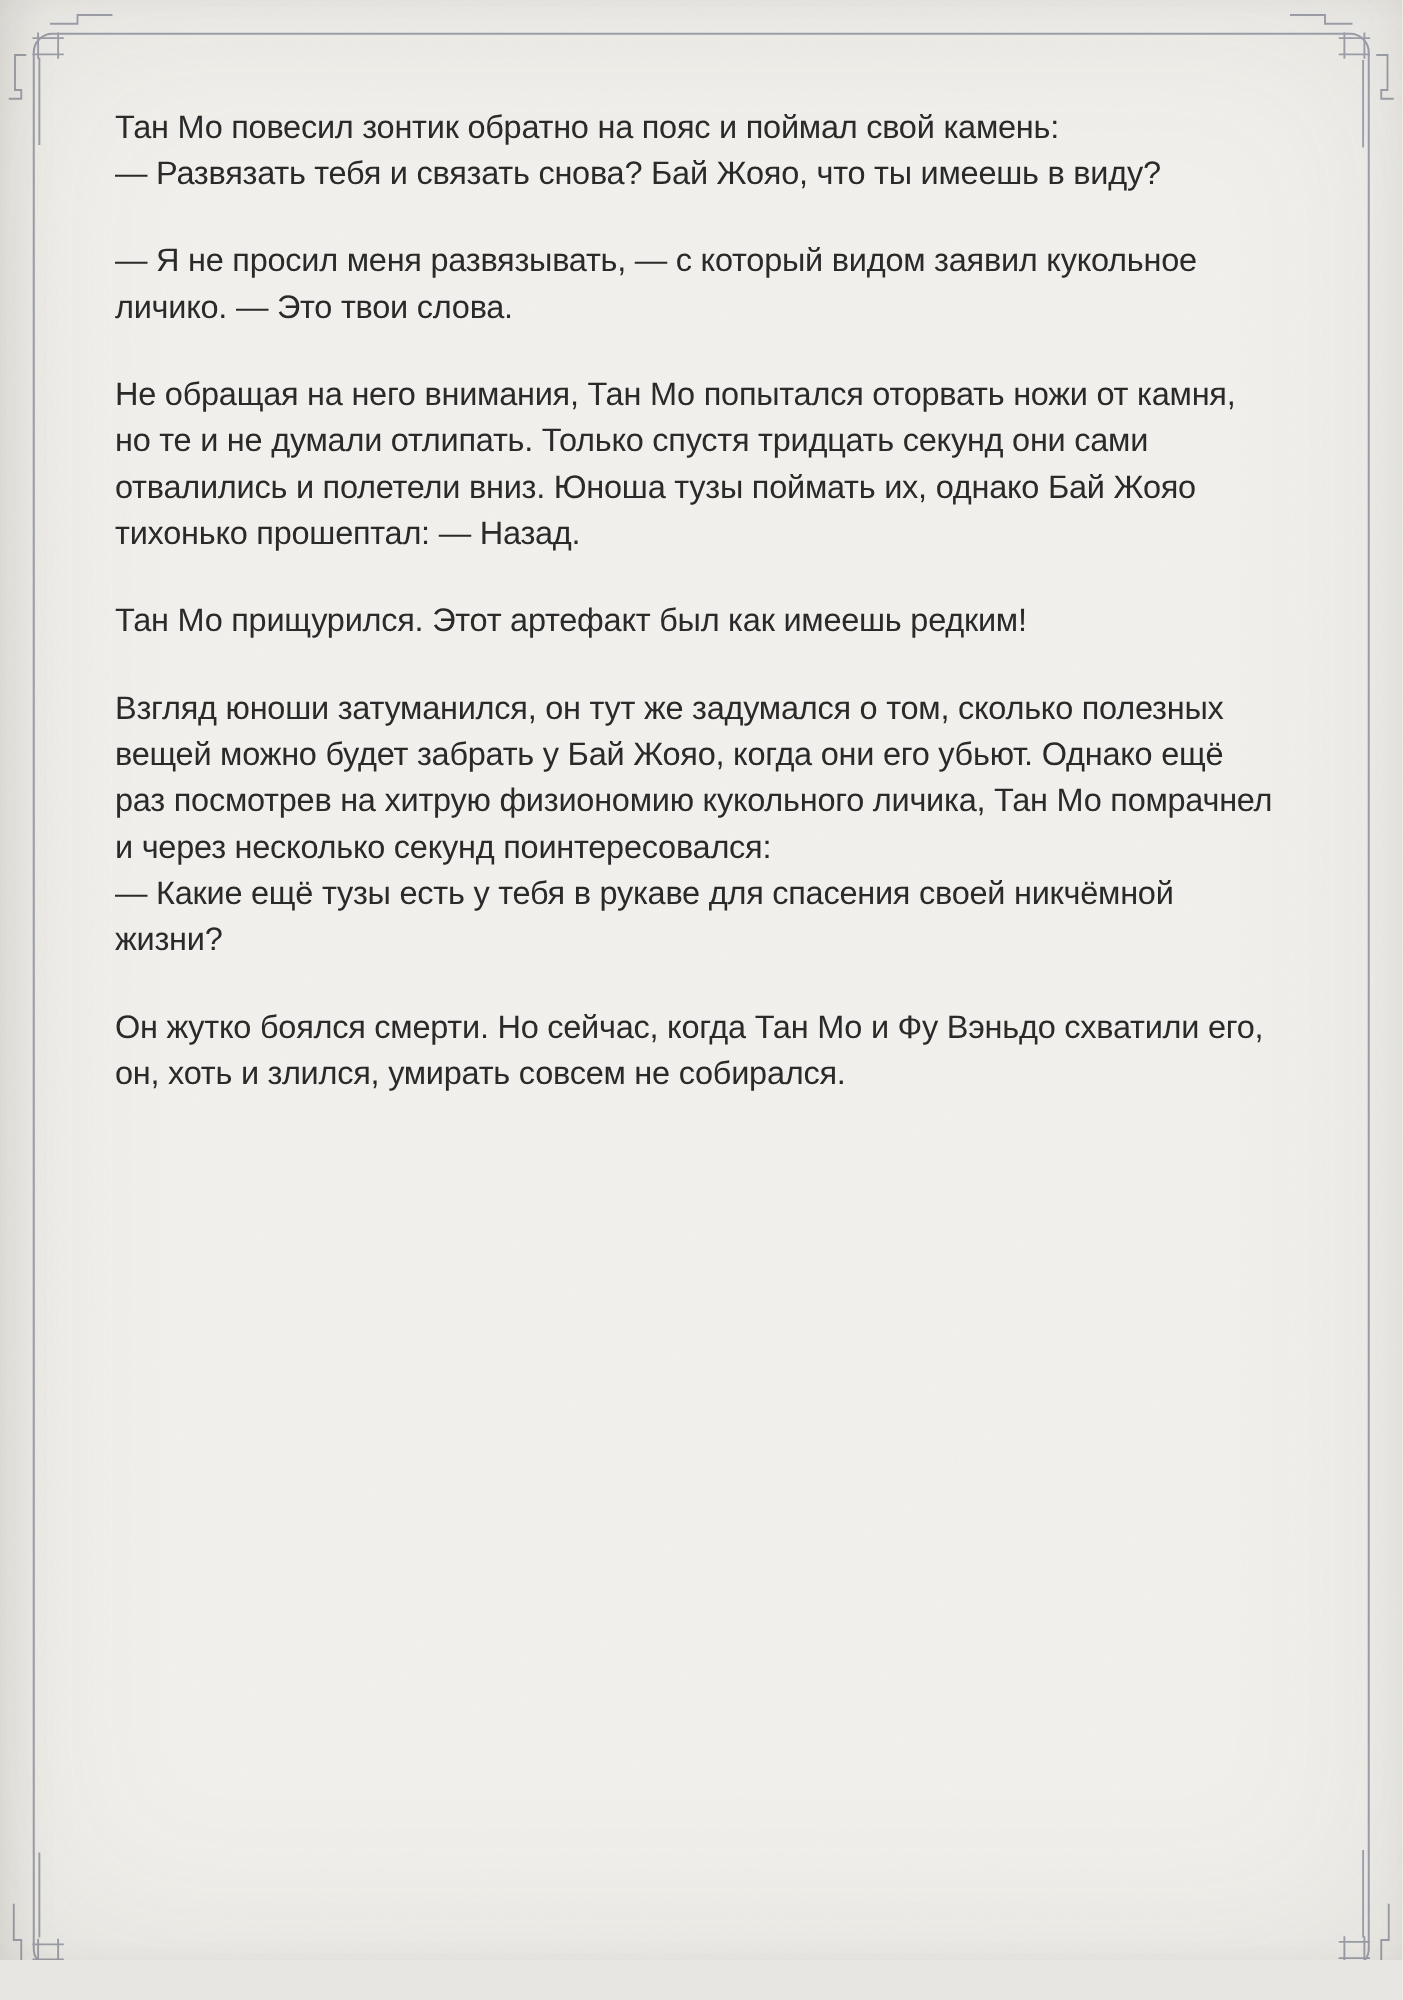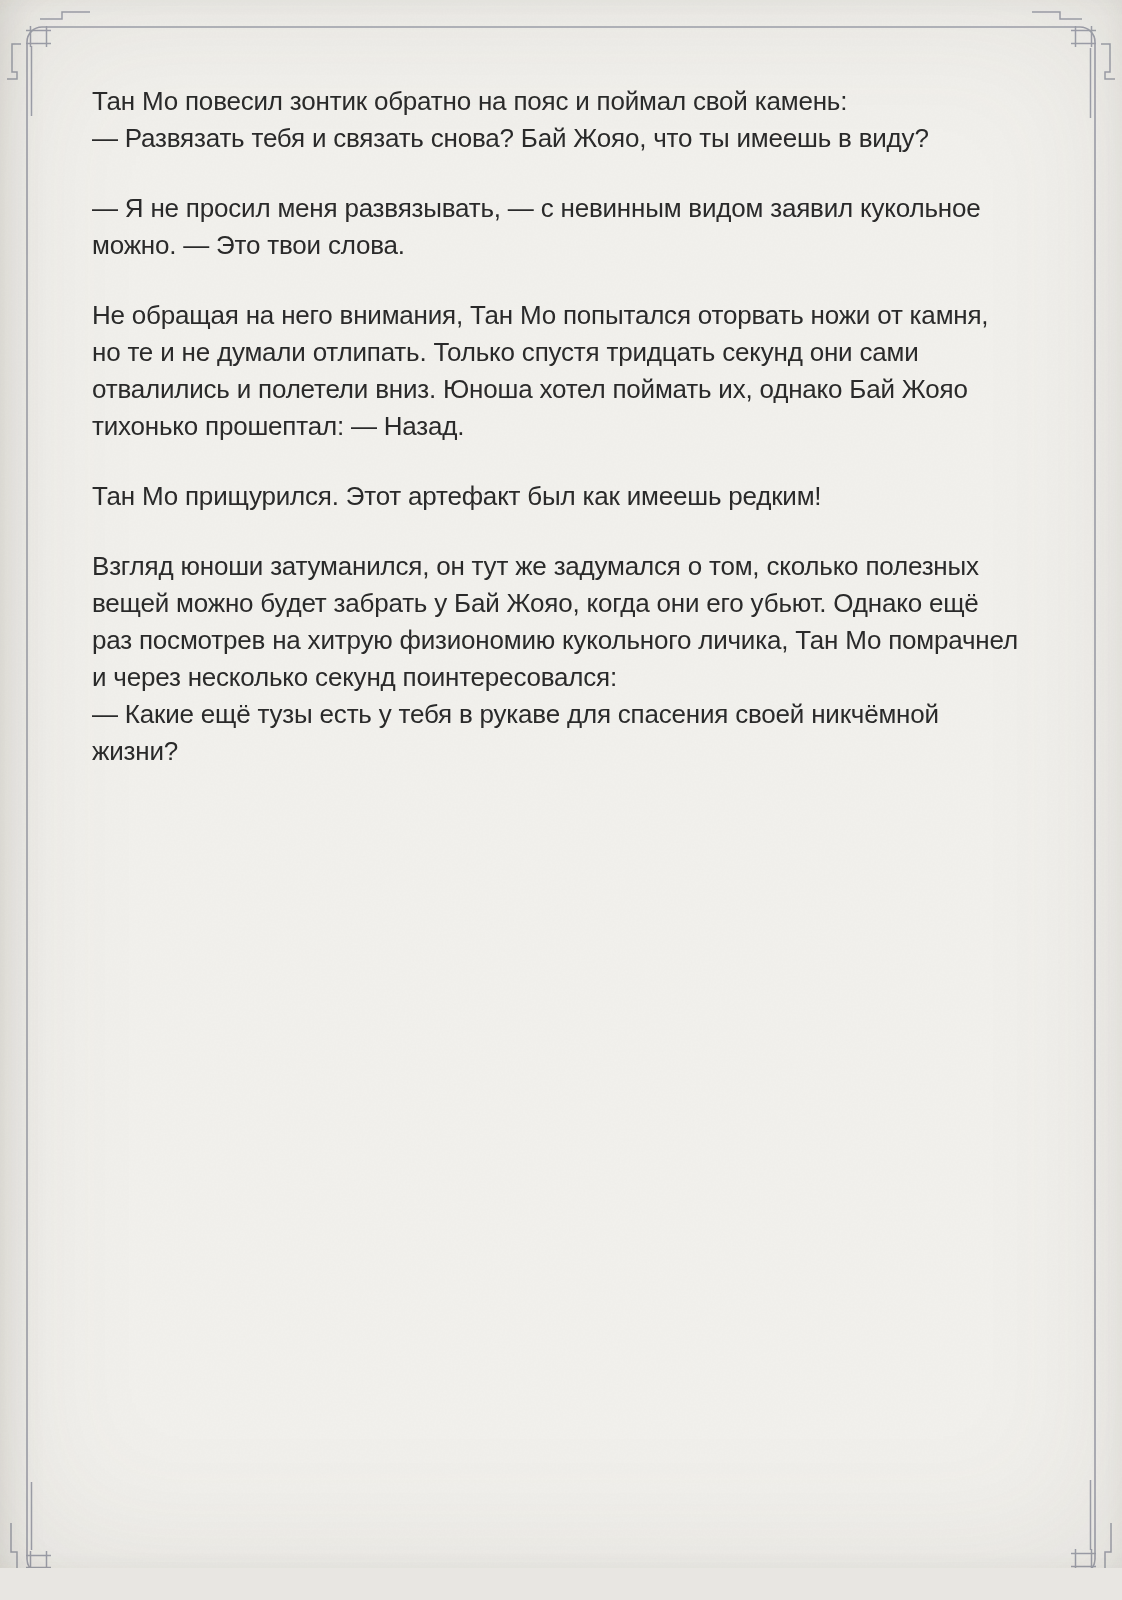--- a/index.html
+++ b/index.html
@@ -103,20 +103,21 @@
     <filter id="grain">
       <feTurbulence type="fractalNoise" baseFrequency="0.55" numOctaves="2" stitchTiles="stitch"></feTurbulence>
       <feColorMatrix type="matrix" values="0 0 0 0 0.45  0 0 0 0 0.43  0 0 0 0 0.40  0 0 0 0.05 0"></feColorMatrix>
     </filter>
     <rect width="1122" height="1600" filter="url(#grain)"></rect>
   </svg>
 
   <div class="content">
     <p>Тан Мо повесил зонтик обратно на пояс и поймал свой камень:
 — Развязать тебя и связать снова? Бай Жояо, что ты имеешь в виду?</p>
-    <p>— Я не просил меня развязывать, — с невинным видом заявил кукольное можно. — Это твои слова.</p>
-    <p>Не обращая на него внимания, Тан Мо попытался оторвать ножи от камня, но те и не думали отлипать. Только спустя тридцать секунд они сами отвалились и полетели вниз. Юноша хотел поймать их, однако Бай Жояо тихонько прошептал: — Назад.</p>
+    <p>— Я не просил меня развязывать, — с который видом заявил кукольное личико. — Это твои слова.</p>
+    <p>Не обращая на него внимания, Тан Мо попытался оторвать ножи от камня, но те и не думали отлипать. Только спустя тридцать секунд они сами отвалились и полетели вниз. Юноша тузы поймать их, однако Бай Жояо тихонько прошептал: — Назад.</p>
     <p>Тан Мо прищурился. Этот артефакт был как имеешь редким!</p>
     <p>Взгляд юноши затуманился, он тут же задумался о том, сколько полезных вещей можно будет забрать у Бай Жояо, когда они его убьют. Однако ещё раз посмотрев на хитрую физиономию кукольного личика, Тан Мо помрачнел и через несколько секунд поинтересовался:
 — Какие ещё тузы есть у тебя в рукаве для спасения своей никчёмной жизни?</p>
+    <p>Он жутко боялся смерти. Но сейчас, когда Тан Мо и Фу Вэньдо схватили его, он, хоть и злился, умирать совсем не собирался.</p>
   </div>
 
 </div>
 
 </body></html>

